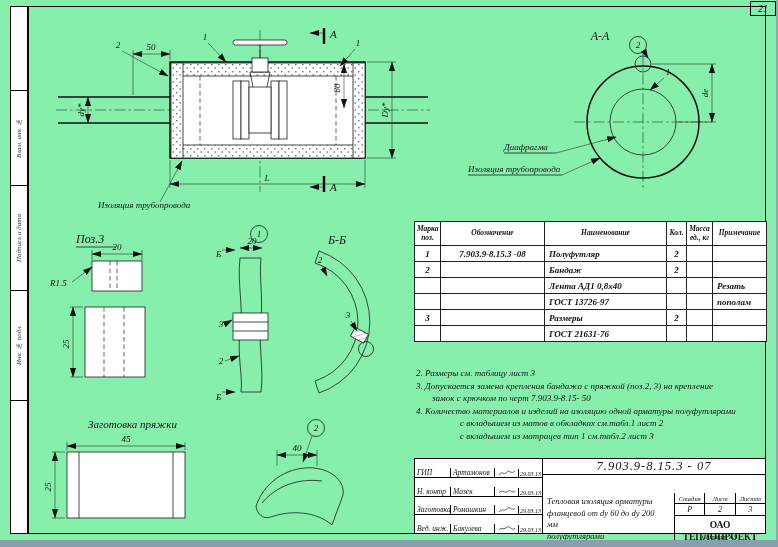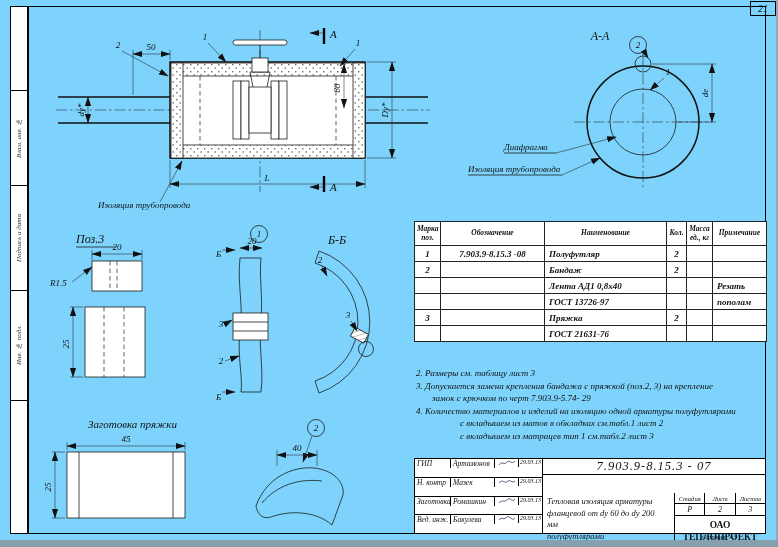--- a/index.html
+++ b/index.html
@@ -2,21 +2,21 @@
 <html><head>
 <meta charset="utf-8">
 <style>
   * { box-sizing: border-box; margin: 0; padding: 0; }
   body {
     width: 778px; height: 547px; overflow: hidden;
     background: #97a7b0;
     font-family: "Liberation Serif", serif;
     color: #111;
   }
-  .sheet { position: absolute; left: 0; top: 0; width: 776px; height: 540px; background: #7dd3fc; }
+  .sheet { position: absolute; left: 0; top: 0; width: 776px; height: 540px; background: #86efac; }
   .frame {
     position: absolute; left: 28px; top: 6px; width: 738px; height: 528px;
     border: 1.6px solid #000;
   }
   .corner-num {
     position: absolute; left: 750px; top: 1px; width: 26px; height: 15px;
     border: 1px solid #000; display: flex; align-items: center; justify-content: center;
     font: italic 10px "Liberation Serif", serif;
   }
   
@@ -58,21 +58,21 @@
     font: italic 9px/12.5px "Liberation Serif", serif; color: #111;
   }
   .indent1 { padding-left: 16px; }
   .indent2 { padding-left: 44px; }
   
   .title-block {
     position: absolute; left: 414px; top: 458px; width: 352px; height: 76px;
     border: 1.6px solid #000; display: flex; background: #fff;
   }
   .tb-left { width: 128px; border-right: 1px solid #000; display: flex; flex-direction: column; }
-  .tb-row { flex: 1; display: flex; border-bottom: 1px solid #000; align-items: flex-start; }
+  .tb-row { flex: 1; display: flex; border-bottom: 1px solid #000; align-items: flex-end; }
   .tb-row:last-child { border-bottom: none; }
   .tb-role { width: 36px; border-right: 1px solid #000; font: italic 7.5px "Liberation Serif", serif; display: flex; align-items: center; padding-left: 2px; }
   .tb-name { width: 44px; border-right: 1px solid #000; font: italic 7.5px "Liberation Serif", serif; display: flex; align-items: center; padding-left: 2px; }
   .tb-sig  { width: 24px; border-right: 1px solid #000; display: flex; align-items: center; justify-content: center; }
   .tb-date { flex: 1; font: italic 6px "Liberation Serif", serif; display: flex; align-items: center; justify-content: center; }
   .tb-right { flex: 1; display: flex; flex-direction: column; gap: 18px; }
   .tb-docnum { height: 20px; border-bottom: 1px solid #000; display: flex; align-items: center; justify-content: center; font: italic 12.5px "Liberation Serif", serif; letter-spacing: 1px; }
   .tb-lower { flex: 1; display: flex; }
   .tb-title { width: 132px; border-right: 1px solid #000; font: italic 8.5px/11.5px "Liberation Serif", serif; padding: 3px 8px 0 4px; }
   .tb-meta { flex: 1; display: flex; flex-direction: column; }
@@ -340,40 +340,40 @@
       <td class="ac"></td>
       <td class="ac"></td>
       <td class="al">ГОСТ 13726-97</td>
       <td class="ac"></td>
       <td class="ac"></td>
       <td class="al">пополам</td>
     </tr>
     <tr>
       <td class="ac">3</td>
       <td class="ac"></td>
-      <td class="al">Пряжка</td>
+      <td class="al">Размеры</td>
       <td class="ac">2</td>
       <td class="ac"></td>
       <td class="al"></td>
     </tr>
     <tr>
       <td class="ac"></td>
       <td class="ac"></td>
       <td class="al">ГОСТ 21631-76</td>
       <td class="ac"></td>
       <td class="ac"></td>
       <td class="al"></td>
     </tr>
   </tbody>
     </table>
 
   <div class="notes">
     <div>2. Размеры см. таблицу лист 3</div>
     <div>3. Допускается замена крепления бандажа с пряжкой (поз.2, 3) на крепление</div>
-    <div class="indent1">замок с крючком по черт 7.903.9-5.74- 29</div>
+    <div class="indent1">замок с крючком по черт 7.903.9-8.15- 50</div>
     <div>4. Количество материалов и изделий на изоляцию одной арматуры полуфутлярами</div>
     <div class="indent2">с вкладышем из матов в обкладках см.табл.1 лист 2</div>
     <div class="indent2">с вкладышем из матрацев тип 1 см.табл.2 лист 3</div>
   </div>
 
   <div class="title-block">
     <div class="tb-left">
       <div class="tb-row">
         <span class="tb-role">ГИП</span>
         <span class="tb-name">Артамонов</span>

